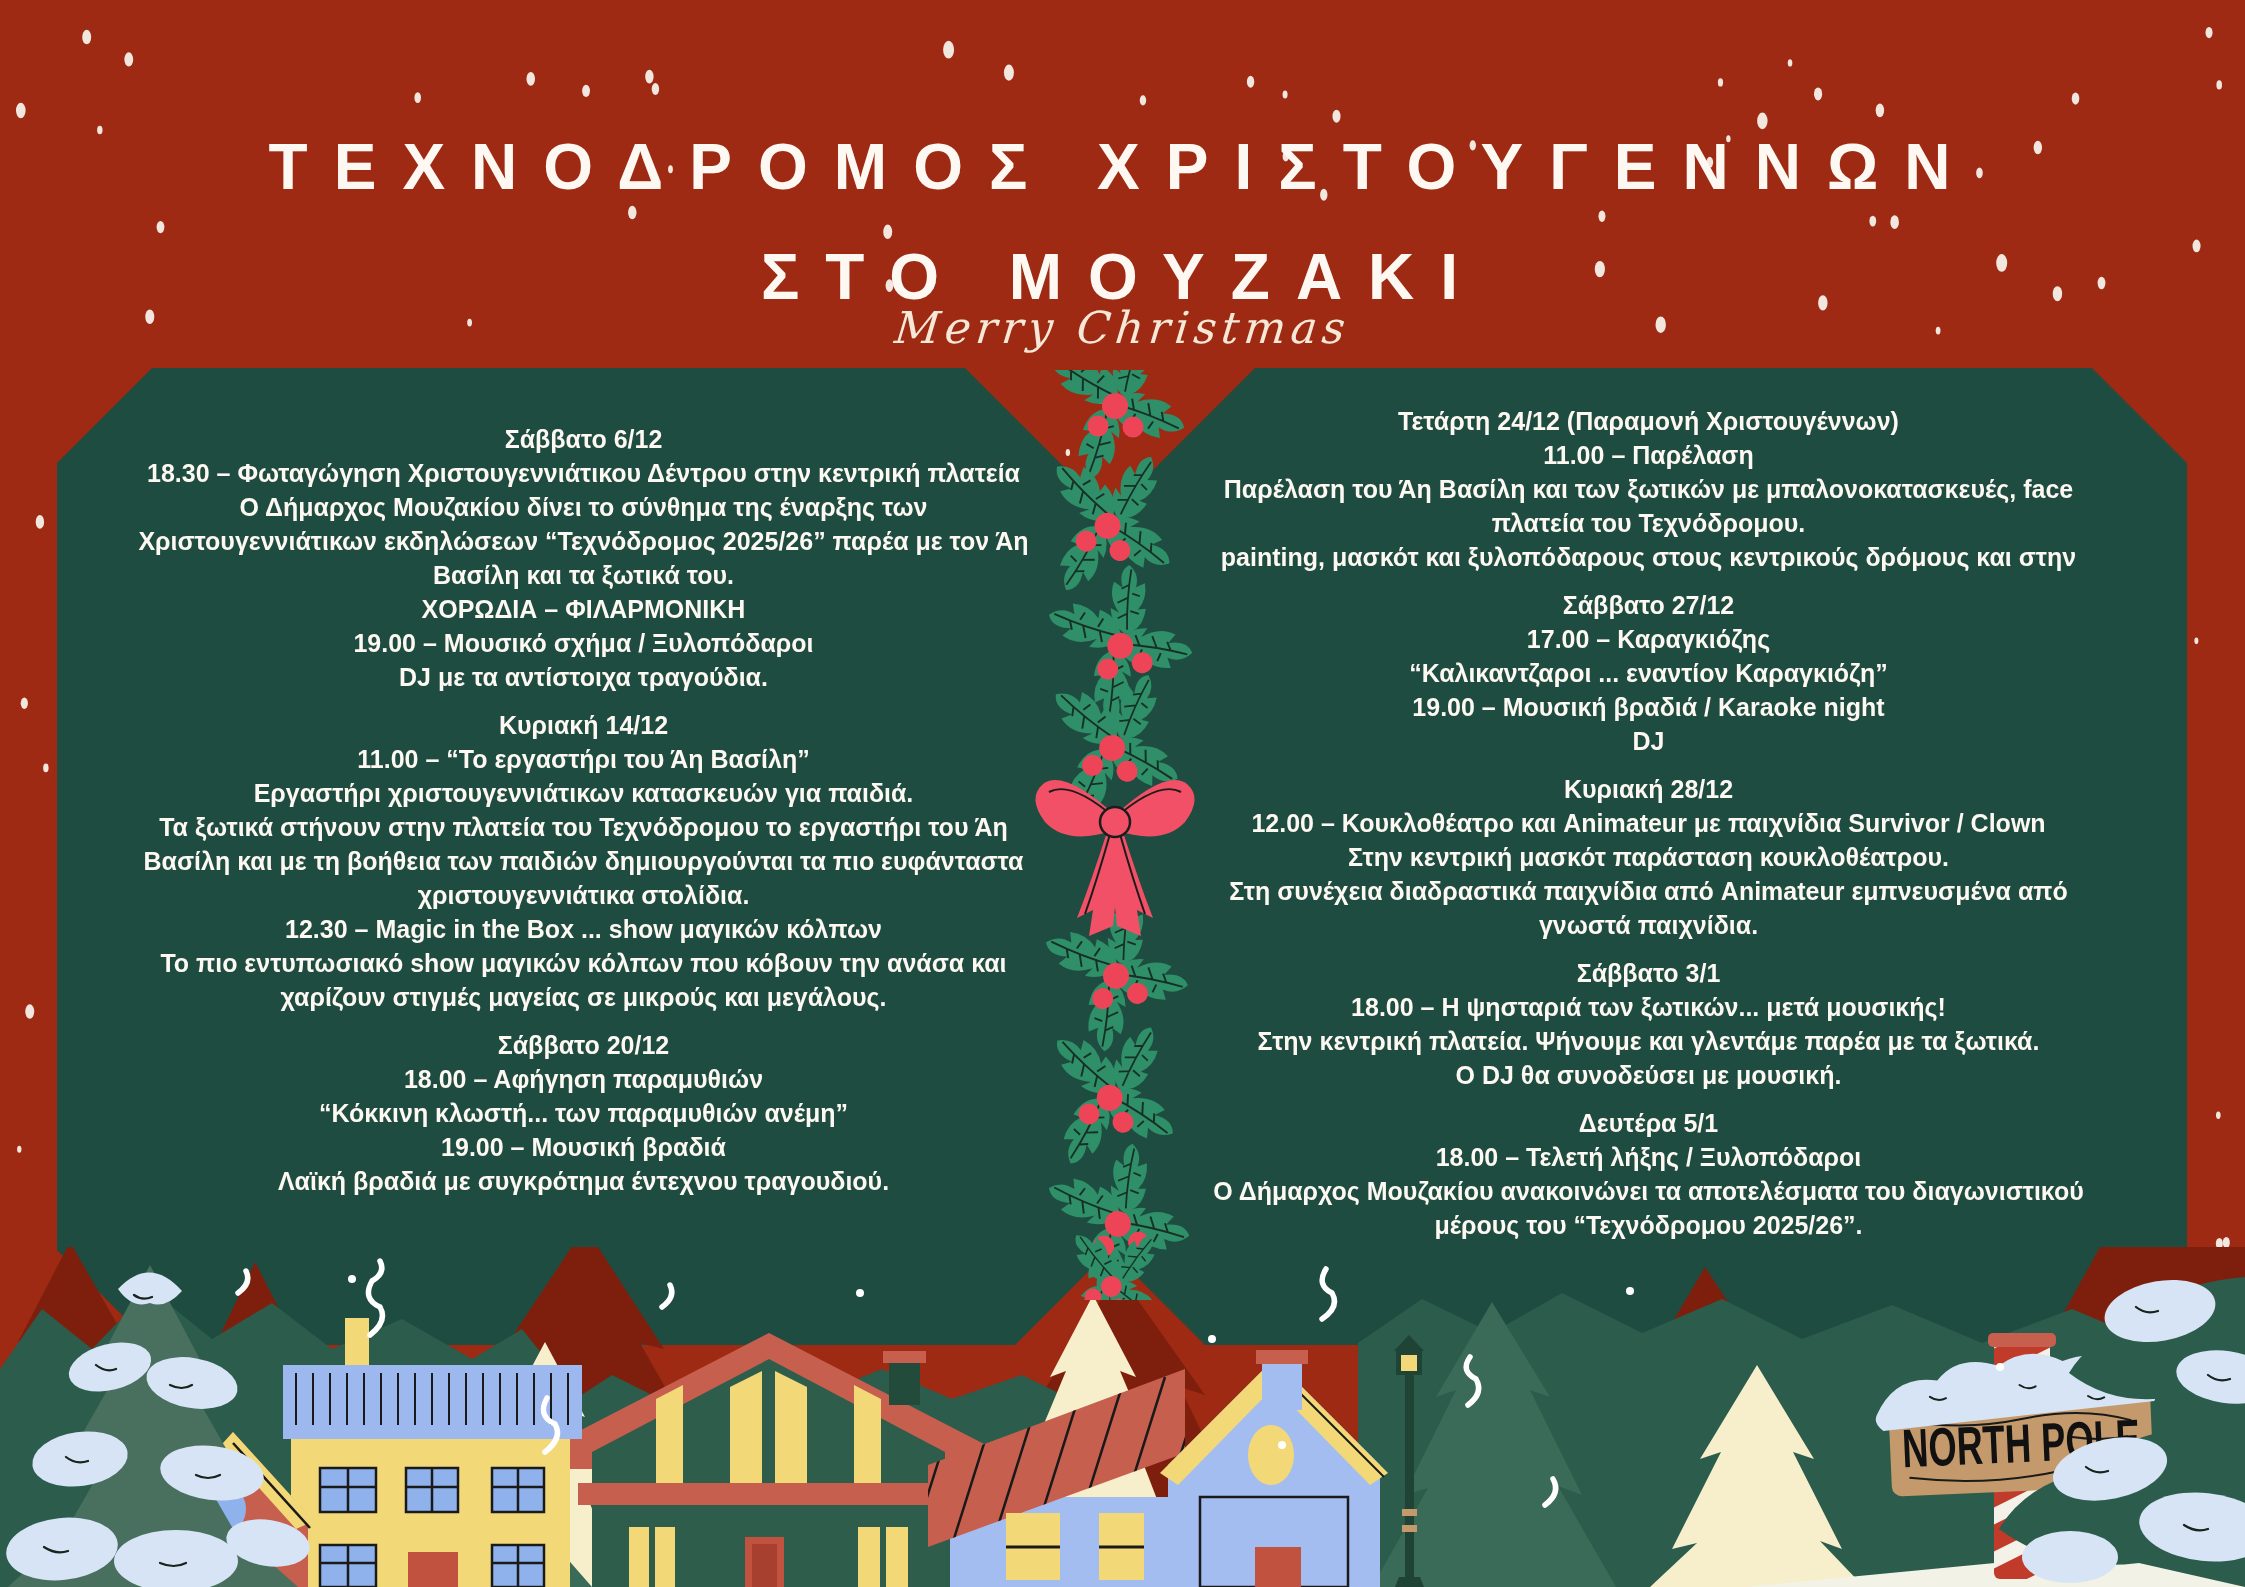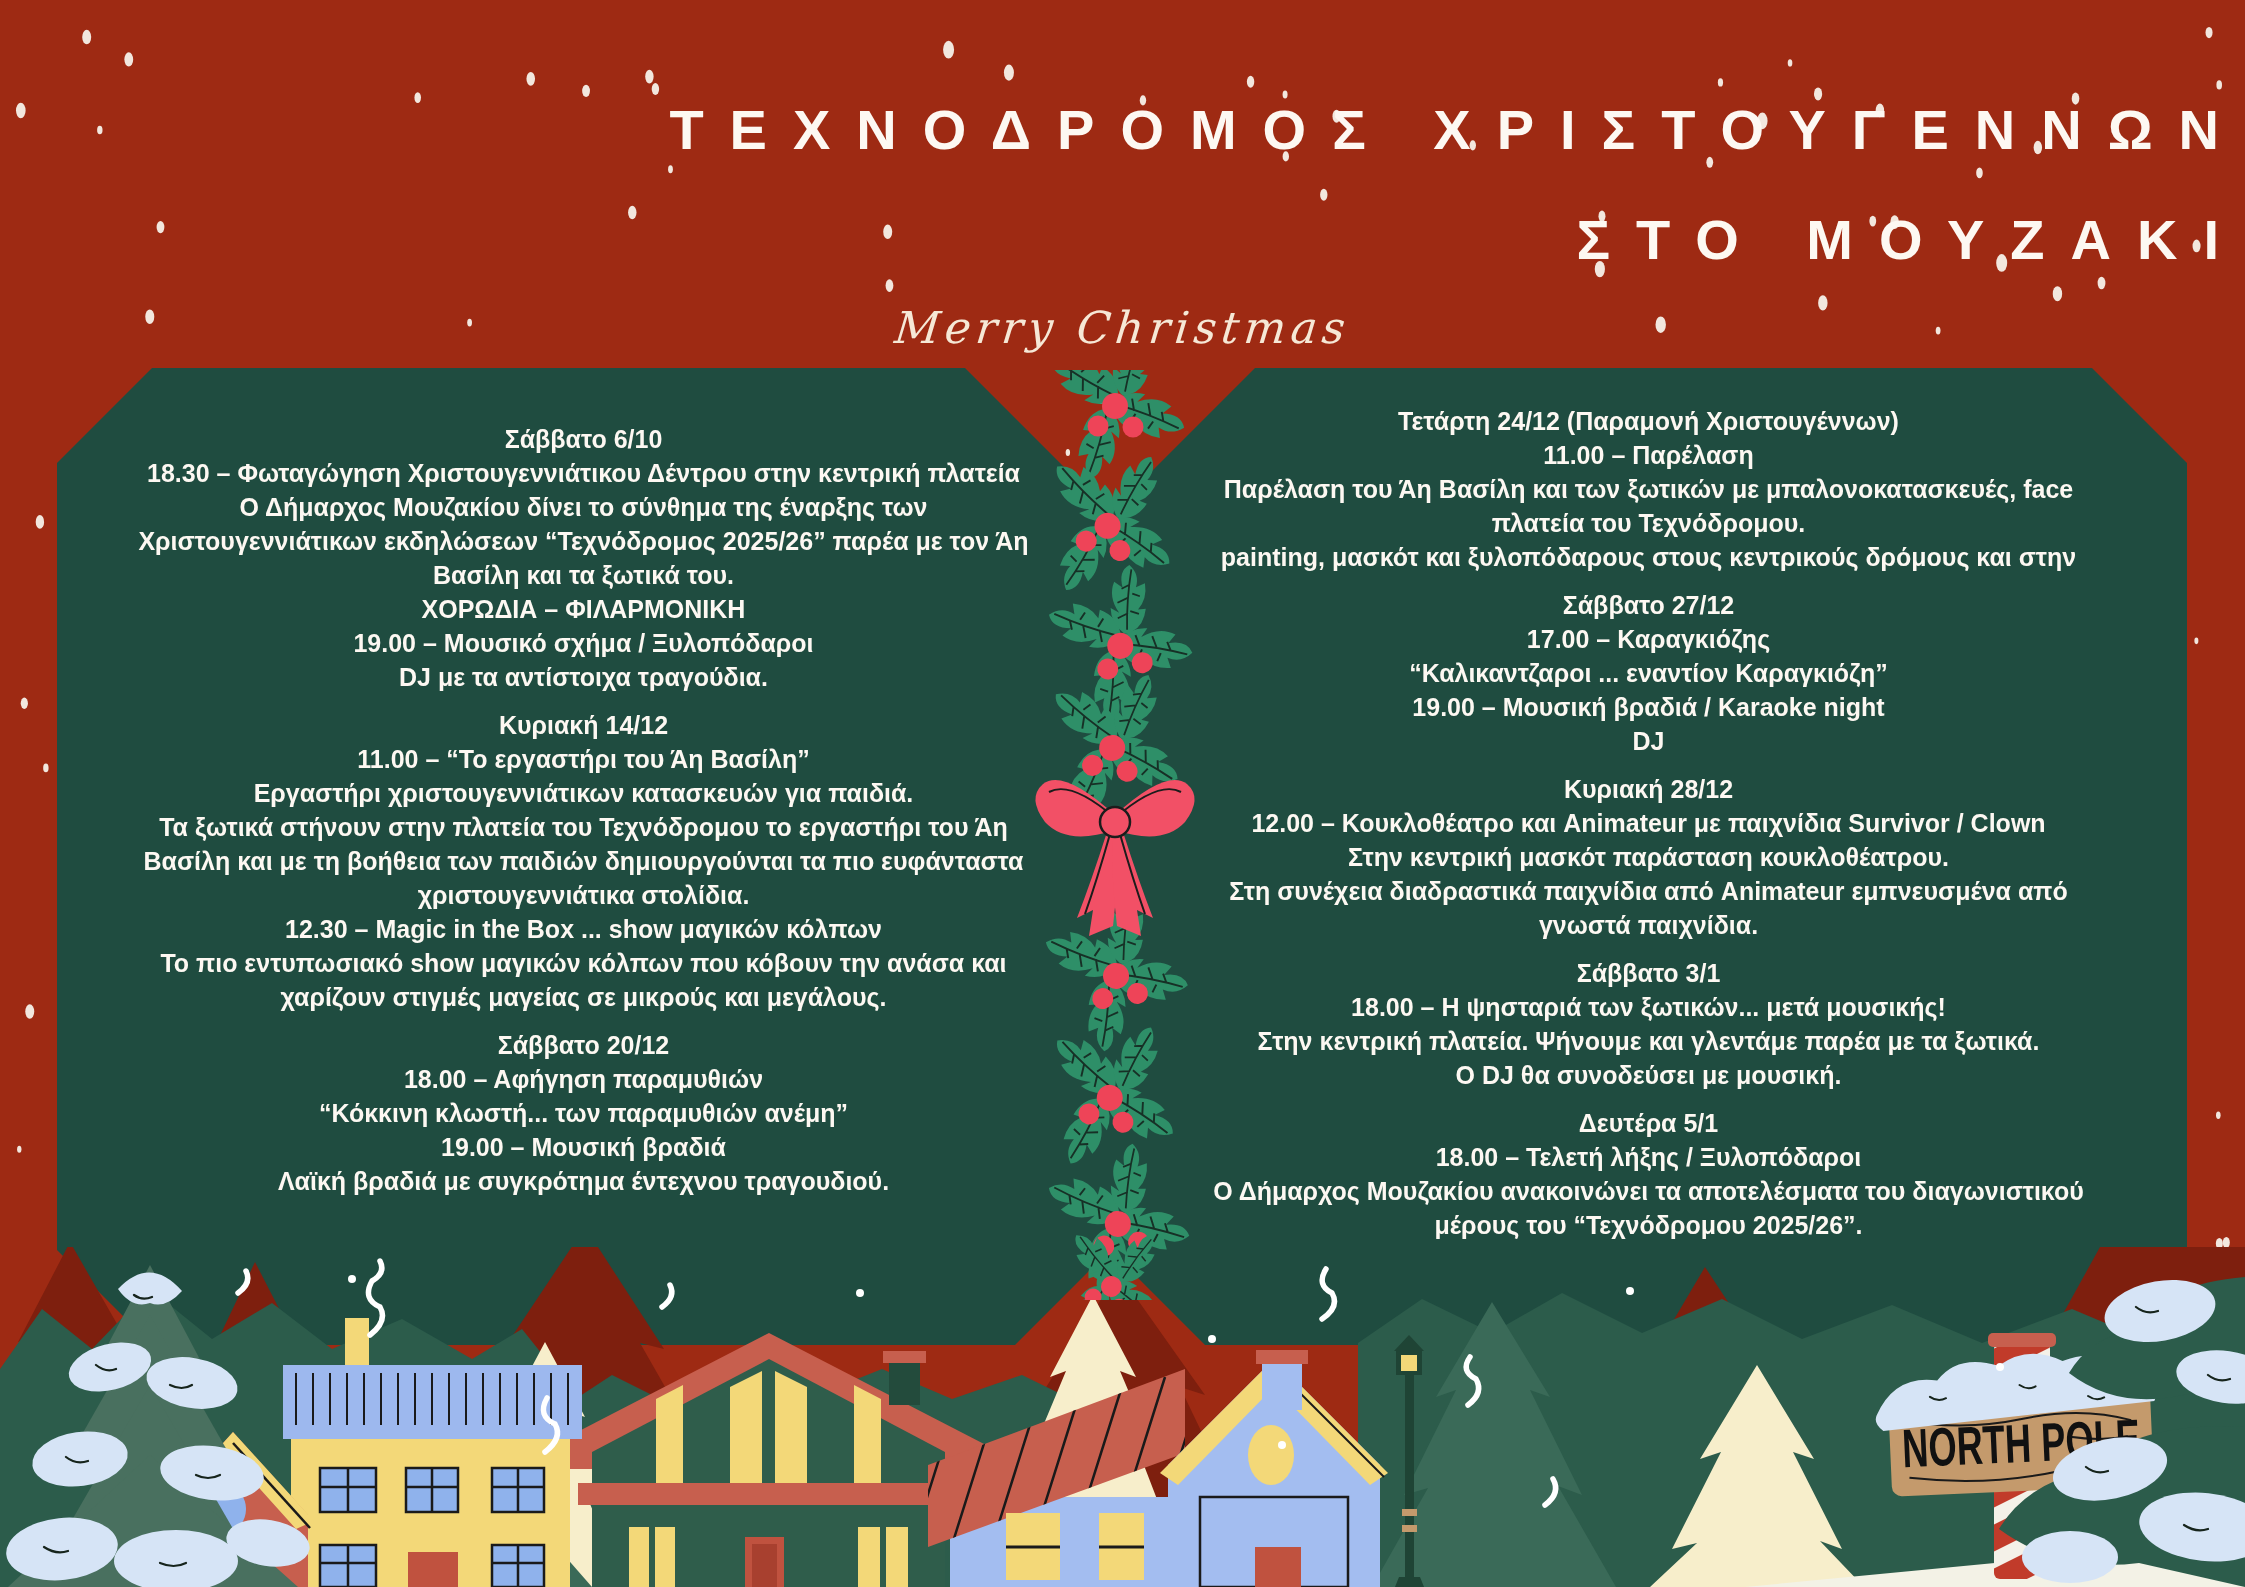--- a/index.html
+++ b/index.html
@@ -13,23 +13,24 @@
     --lamp_green:#1f4435; --house_green:#2f5d4b;
   }
   html,body{margin:0;padding:0;background:#601508;}
   .poster{
     position:relative; width:2245px; height:1587px; overflow:hidden;
     background:var(--background_red);
     font-family:"Liberation Sans","DejaVu Sans",sans-serif;
   }
   .layer{position:absolute;left:0;top:0;}
   .title-line{
-    position:absolute; width:100%; text-align:right; color:var(--text_white);
-    font-weight:700; font-size:56px; letter-spacing:26px; line-height:1;
+    position:absolute; width:100%; text-align:center; color:var(--text_white);
+    font-weight:700; font-size:64px; letter-spacing:26px; line-height:1;
     white-space:nowrap;
+    margin-top:33px;
   }
   .title-1{top:102px;}
   .title-2{top:212px;}
   .subtitle{
     position:absolute; width:100%; top:302px; text-align:center;
     font-family:"DejaVu Serif","Liberation Serif",serif; font-style:italic;
     font-weight:400; font-size:44px; letter-spacing:5px; color:#f6e8d6;
     transform:skewX(-6deg);
   }
   .panel{
@@ -126,21 +127,21 @@
       <ellipse cx="1067.860414981842" cy="452.3758292198181" rx="2.2" ry="3.5" fill="var(--snow_dot)"></ellipse>
     </svg>
 
   <div class="title-line title-1">ΤΕΧΝΟΔΡΟΜΟΣ ΧΡΙΣΤΟΥΓΕΝΝΩΝ</div>
   <div class="title-line title-2">ΣΤΟ ΜΟΥΖΑΚΙ</div>
   <div class="subtitle">Merry Christmas</div>
 
   <div class="panel panel-left">
     <div class="panel-content">
         <div class="event">
-          <div class="event-date">Σάββατο 6/10</div>
+          <div class="event-date">Σάββατο 6/12</div>
           <div class="event-line">18.30 – Φωταγώγηση Χριστουγεννιάτικου Δέντρου στην κεντρική πλατεία</div>
           <div class="event-line">Ο Δήμαρχος Μουζακίου δίνει το σύνθημα της έναρξης των</div>
           <div class="event-line">Χριστουγεννιάτικων εκδηλώσεων “Τεχνόδρομος 2025/26” παρέα με τον Άη</div>
           <div class="event-line">Βασίλη και τα ξωτικά του.</div>
           <div class="event-line">ΧΟΡΩΔΙΑ – ΦΙΛΑΡΜΟΝΙΚΗ</div>
           <div class="event-line">19.00 – Μουσικό σχήμα / Ξυλοπόδαροι</div>
           <div class="event-line">DJ με τα αντίστοιχα τραγούδια.</div>
         </div>
         <div class="event">
           <div class="event-date">Κυριακή 14/12</div>

